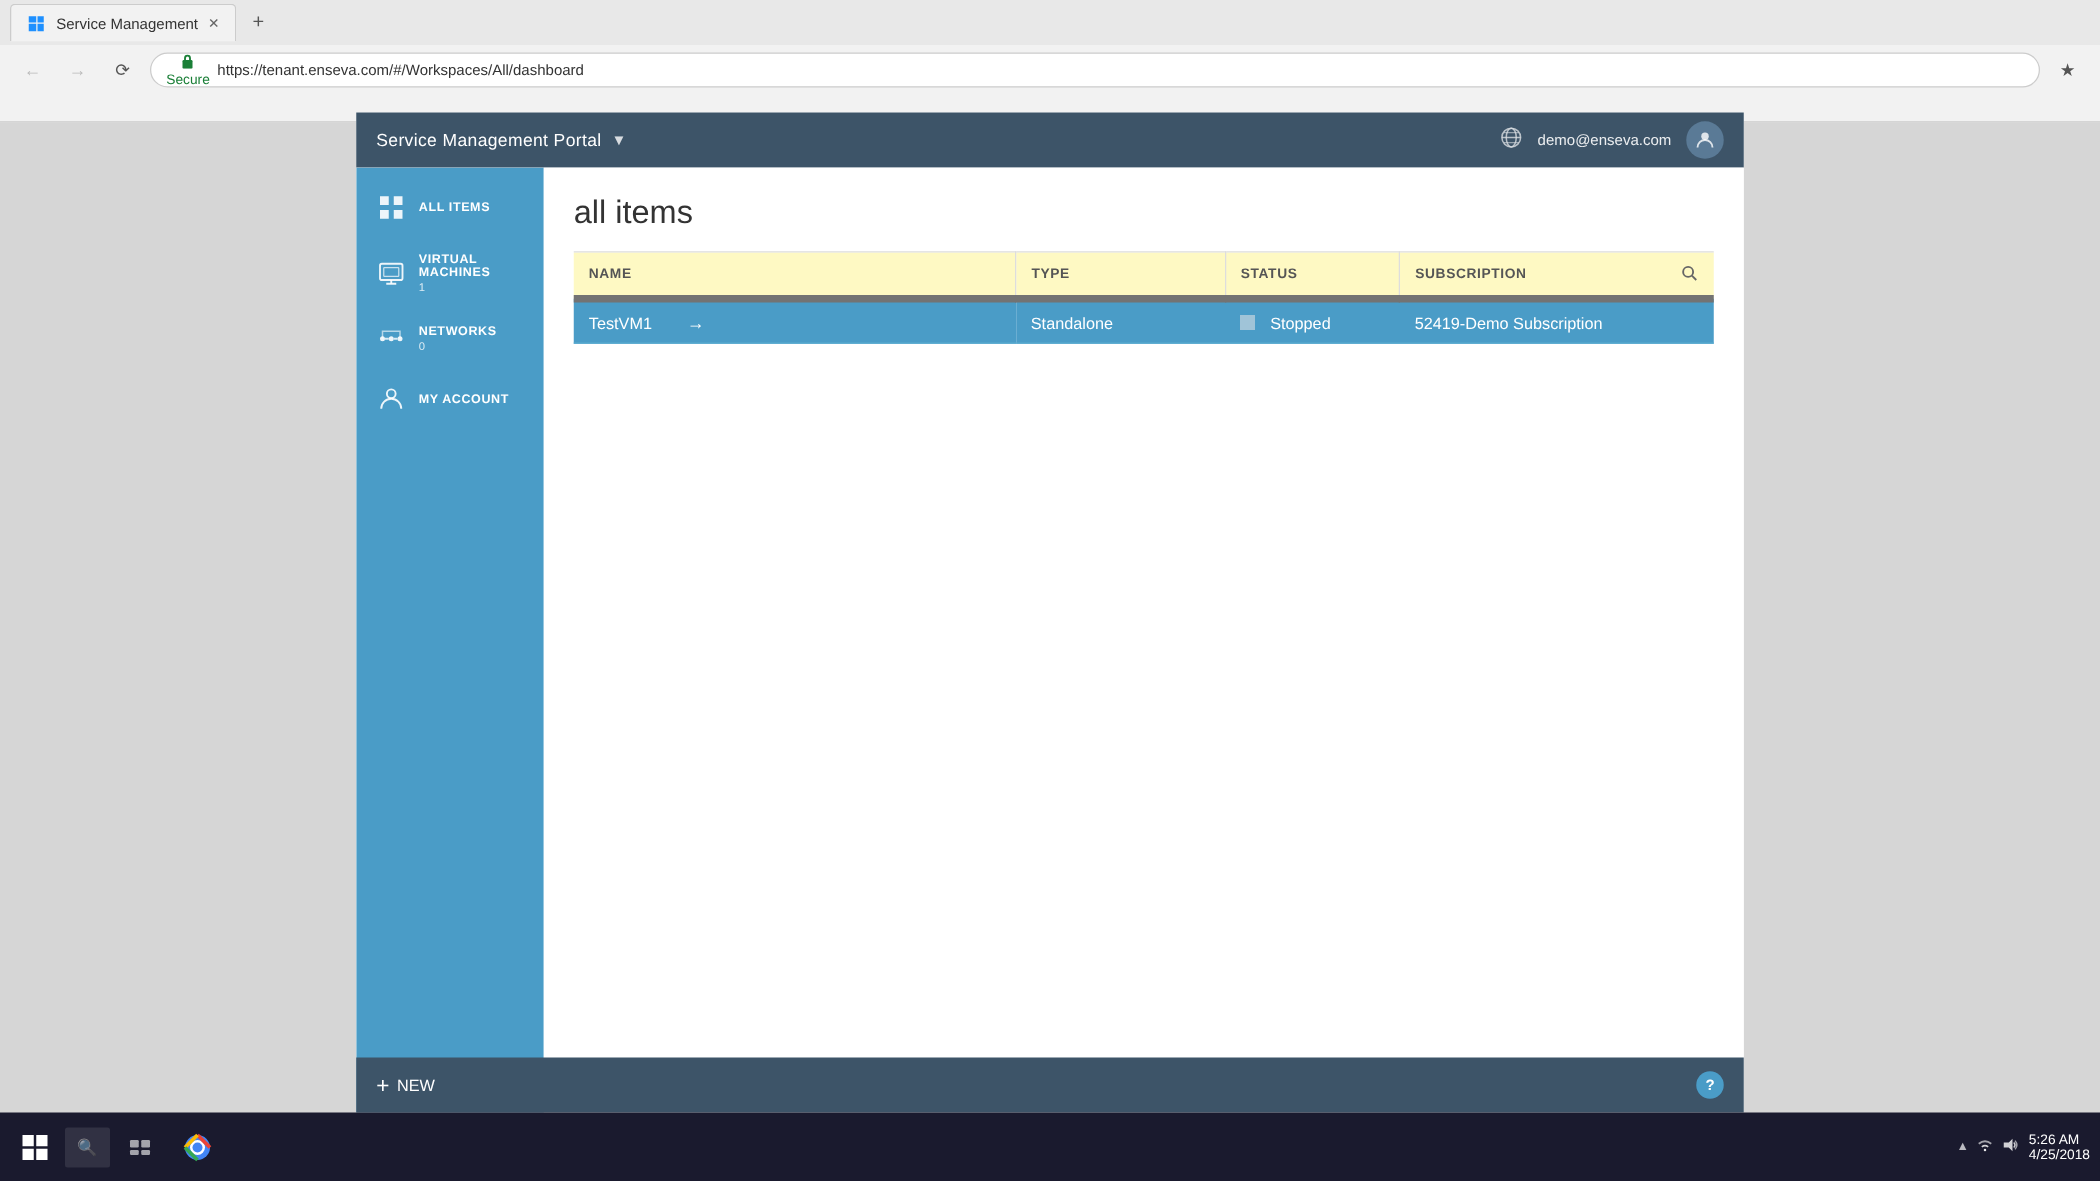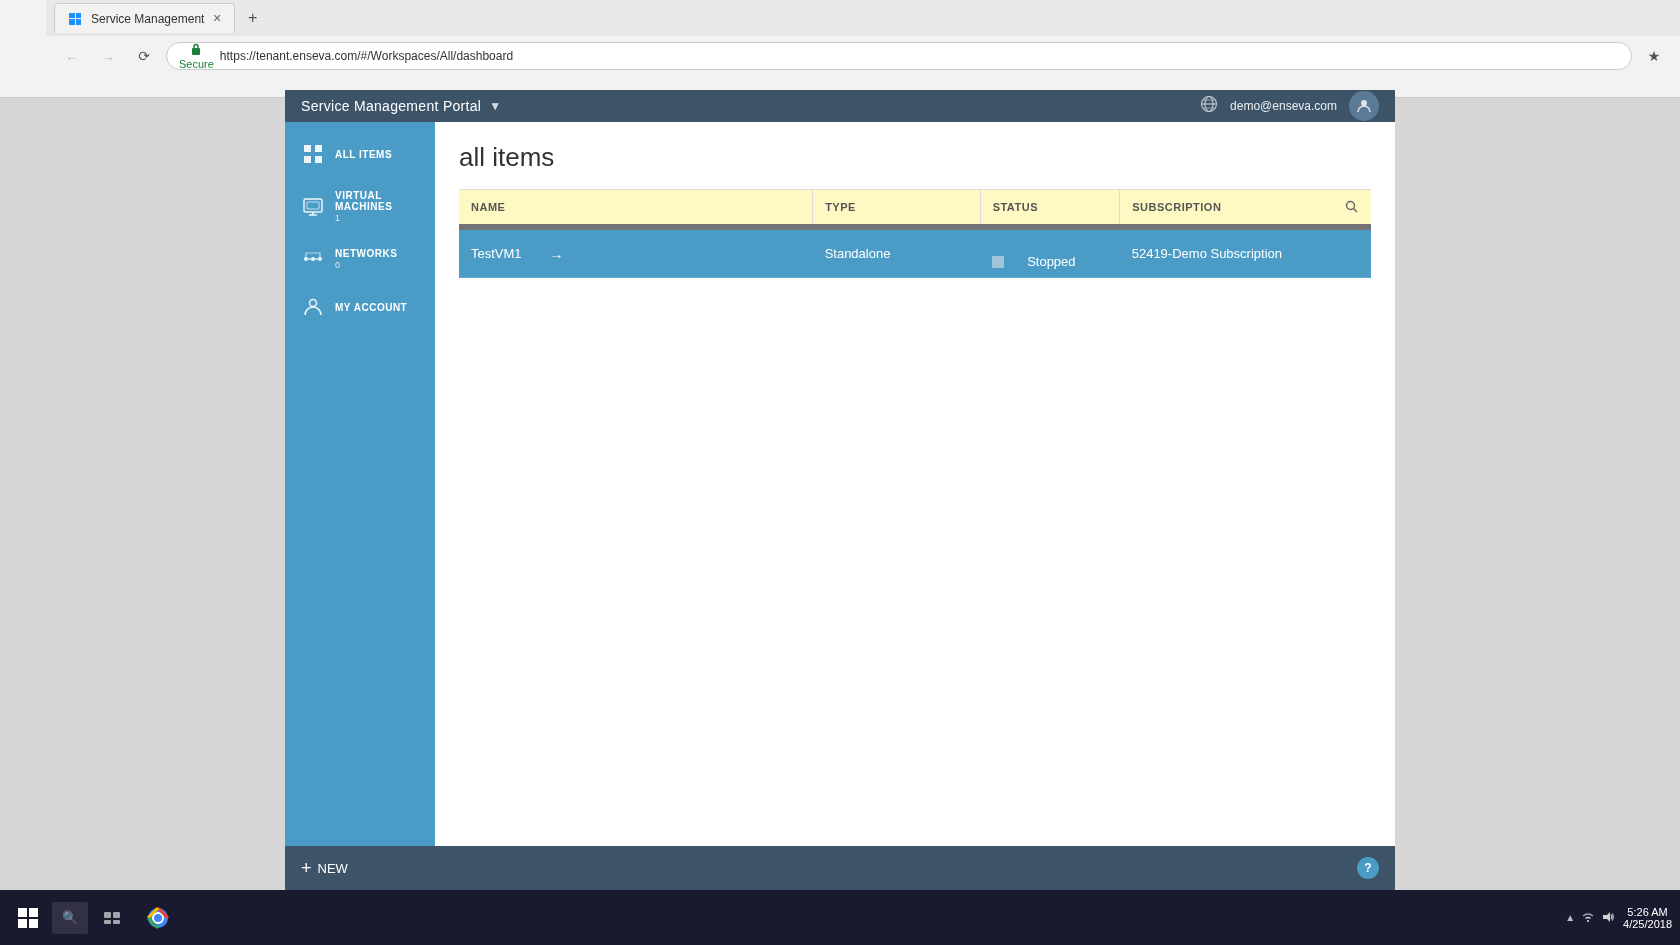--- a/index.html
+++ b/index.html
@@ -12,21 +12,20 @@
       position: relative;
     }
 
     
     .browser-chrome {
       position: absolute;
       top: 0; left: 0; right: 0;
       height: 98px;
       background: #f2f2f2;
       border-bottom: 1px solid #ccc;
-      padding-left: 46px;
     }
     .tab-bar {
       display: flex;
       align-items: center;
       height: 36px;
       background: #e8e8e8;
       padding: 0 8px;
       gap: 4px;
     }
     .tab-active {
@@ -170,21 +169,21 @@
       left: 285px;
       right: 285px;
       bottom: 55px;
       background: white;
       display: flex;
       flex-direction: column;
     }
 
     
     .app-navbar {
-      height: 32px;
+      height: 44px;
       background: #3d5468;
       display: flex;
       align-items: center;
       padding: 0 16px;
       flex-shrink: 0;
     }
     .app-title {
       color: white;
       font-size: 14px;
       font-weight: 400;
@@ -348,22 +347,21 @@
       align-items: center;
       gap: 28px;
     }
     .arrow-icon {
       color: white;
       font-size: 14px;
     }
     .status-cell {
       display: flex;
       align-items: center;
-      gap: 23px;
-      margin-top: 16px;
+      gap: 12px;
     }
     .status-square {
       width: 12px;
       height: 12px;
       background: #a0c4d8;
       flex-shrink: 0;
     }
 
     
     .bottom-bar {
@@ -477,21 +475,21 @@
       margin-left: auto;
       display: flex;
       align-items: center;
       gap: 8px;
       color: white;
       font-size: 11px;
     }
     .taskbar-time {
       display: flex;
       flex-direction: column;
-      align-items: center;
+      align-items: flex-start;
     }
     .taskbar-icons {
       display: flex;
       align-items: center;
       gap: 6px;
     }
   </style>
 </head>
 <body>
 

